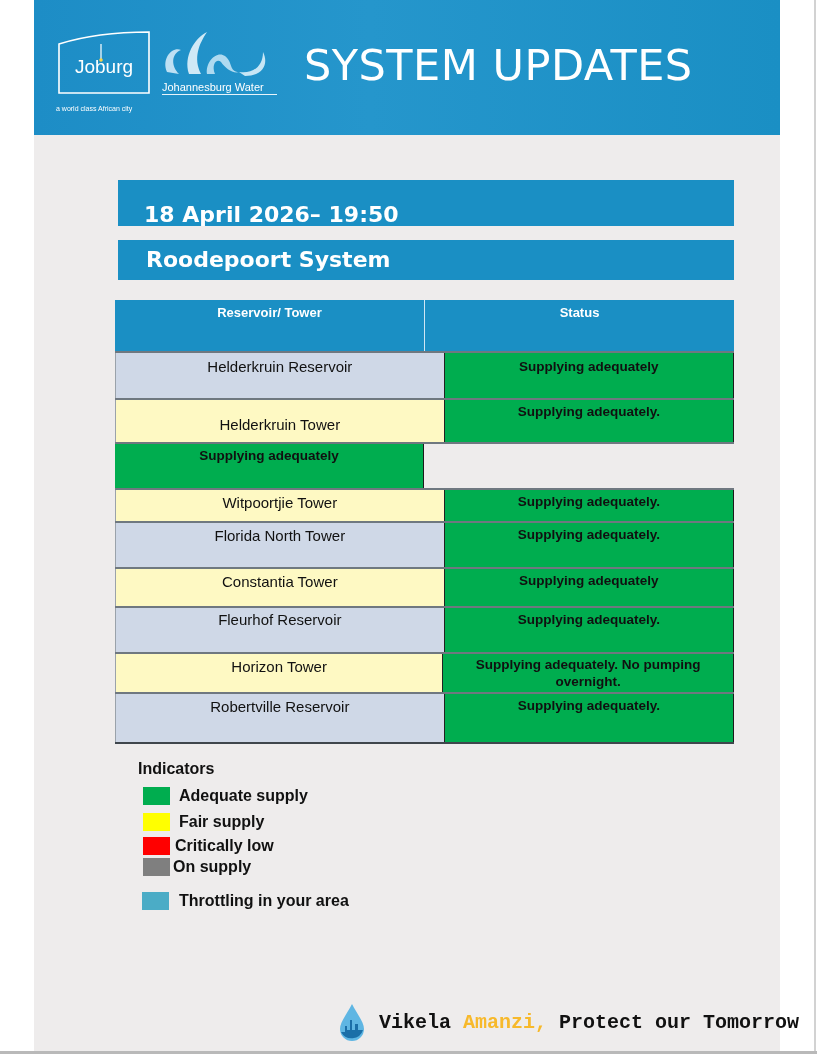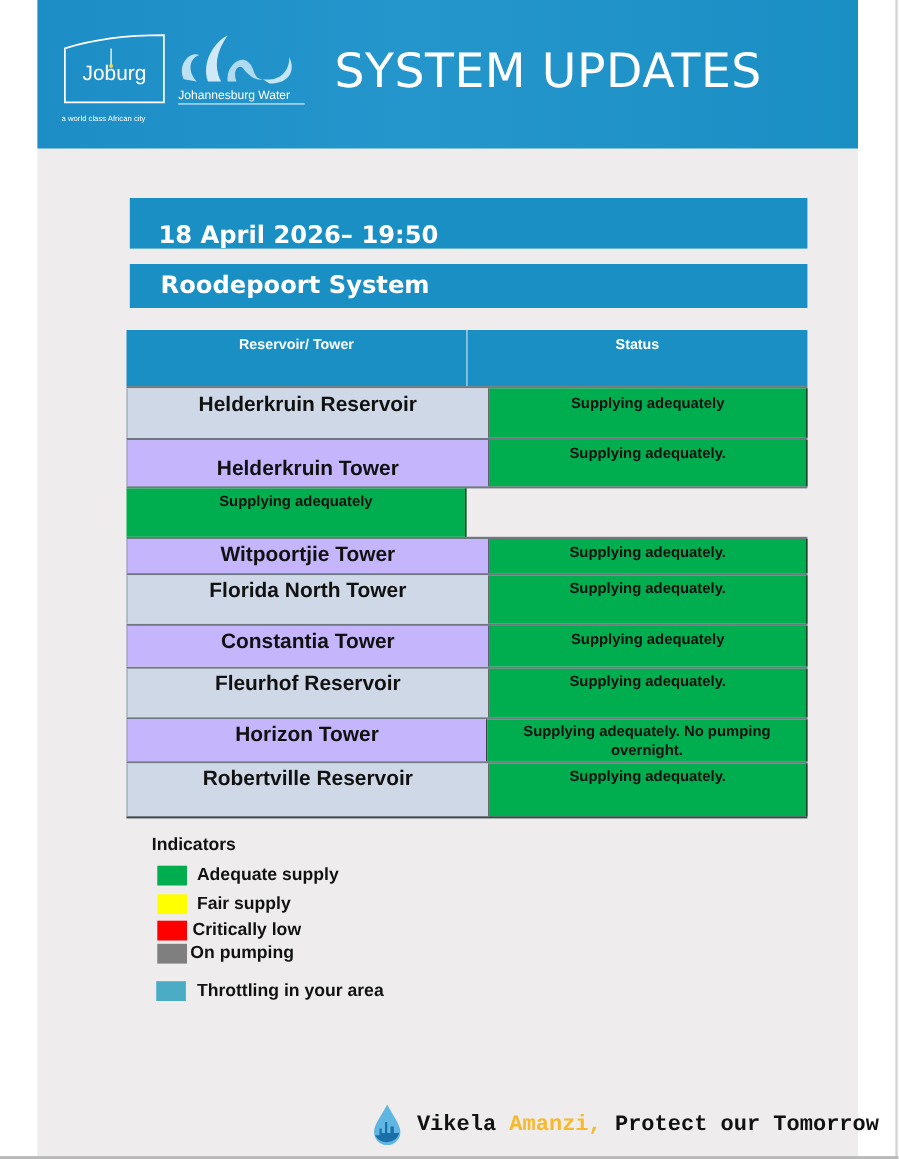--- a/index.html
+++ b/index.html
@@ -58,25 +58,25 @@
   .thead { display: flex; height: 51px; background: #1a8fc4; }
   .th {
     color: #ffffff; font-weight: bold; font-size: 13px; text-align: center;
     padding-top: 5px;
   }
   .th.c1 { width: 310px; border-right: 1px solid #cfe6f4; }
   .th.c2 { width: 309px; }
   .trow { display: flex; border-top: 2px solid #6f7880; }
   .trow:last-child { border-bottom: 2px solid #3f464c; }
   .td1 {
-    width: 352px; text-align: center; font-weight: bold; font-size: 19px; color: #111;
+    width: 352px; text-align: center; font-weight: normal; font-size: 15px; color: #111;
     border-left: 1px solid #9aa2aa; border-right: 1px solid #222;
   }
   .td1.dark { background: #cfd8e7; }
-  .td1.light { background: #c4b5fd; }
+  .td1.light { background: #fef9c3; }
   .td2 {
     width: 309px; background: #00ad4f; text-align: center; font-weight: bold;
     font-size: 13.5px; color: #101010; border-right: 1px solid #1b1b1b; line-height: 17px;
   }
 
   
   .legend { position: absolute; left: 104px; top: 760px; }
   .legend-title { position: absolute; left: 0; top: 0; font-weight: bold; font-size: 16px; color: #111; white-space: nowrap; }
   .legend-item { position: absolute; display: flex; align-items: center; white-space: nowrap; }
   .swatch { width: 27px; height: 18px; display: inline-block; }
@@ -169,21 +169,21 @@
     <div class="legend-item" style="left:5px; top:53px;">
       <span class="swatch" style="background:#ffff00"></span>
       <span class="legend-label" style="margin-left:9px">Fair supply</span>
     </div>
     <div class="legend-item" style="left:5px; top:77px;">
       <span class="swatch" style="background:#ff0000"></span>
       <span class="legend-label" style="margin-left:5px">Critically low</span>
     </div>
     <div class="legend-item" style="left:5px; top:98px;">
       <span class="swatch" style="background:#7f7f7f"></span>
-      <span class="legend-label" style="margin-left:3px">On pumping</span>
+      <span class="legend-label" style="margin-left:3px">On supply</span>
     </div>
     <div class="legend-item" style="left:4px; top:132px;">
       <span class="swatch" style="background:#4bacc6"></span>
       <span class="legend-label" style="margin-left:10px">Throttling in your area</span>
     </div>
   </div>
 
   <div class="footer">
     <svg class="drop-icon" viewBox="0 0 30 40">
       <path d="M15 2 C10 12 3 20 3 27 A12 12 0 0 0 27 27 C27 20 20 12 15 2 Z" fill="#5fb6e3"></path>

